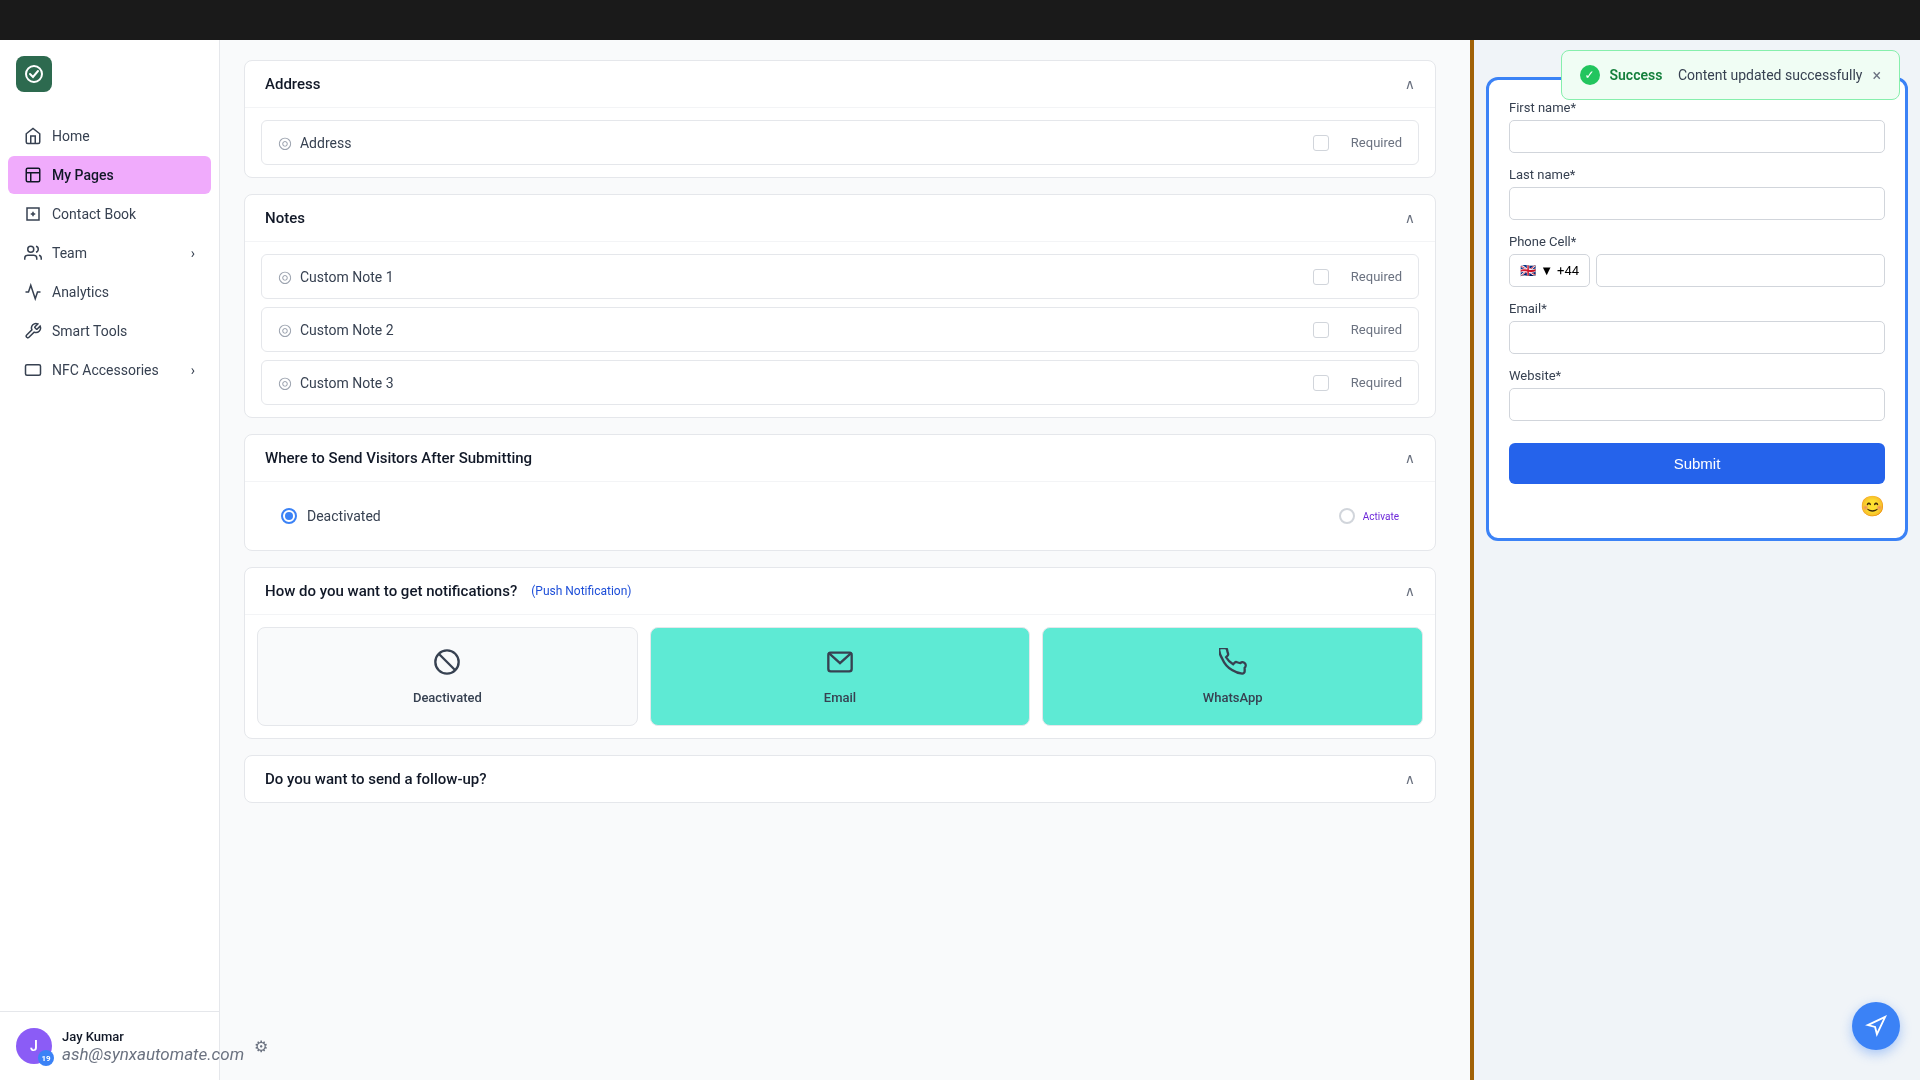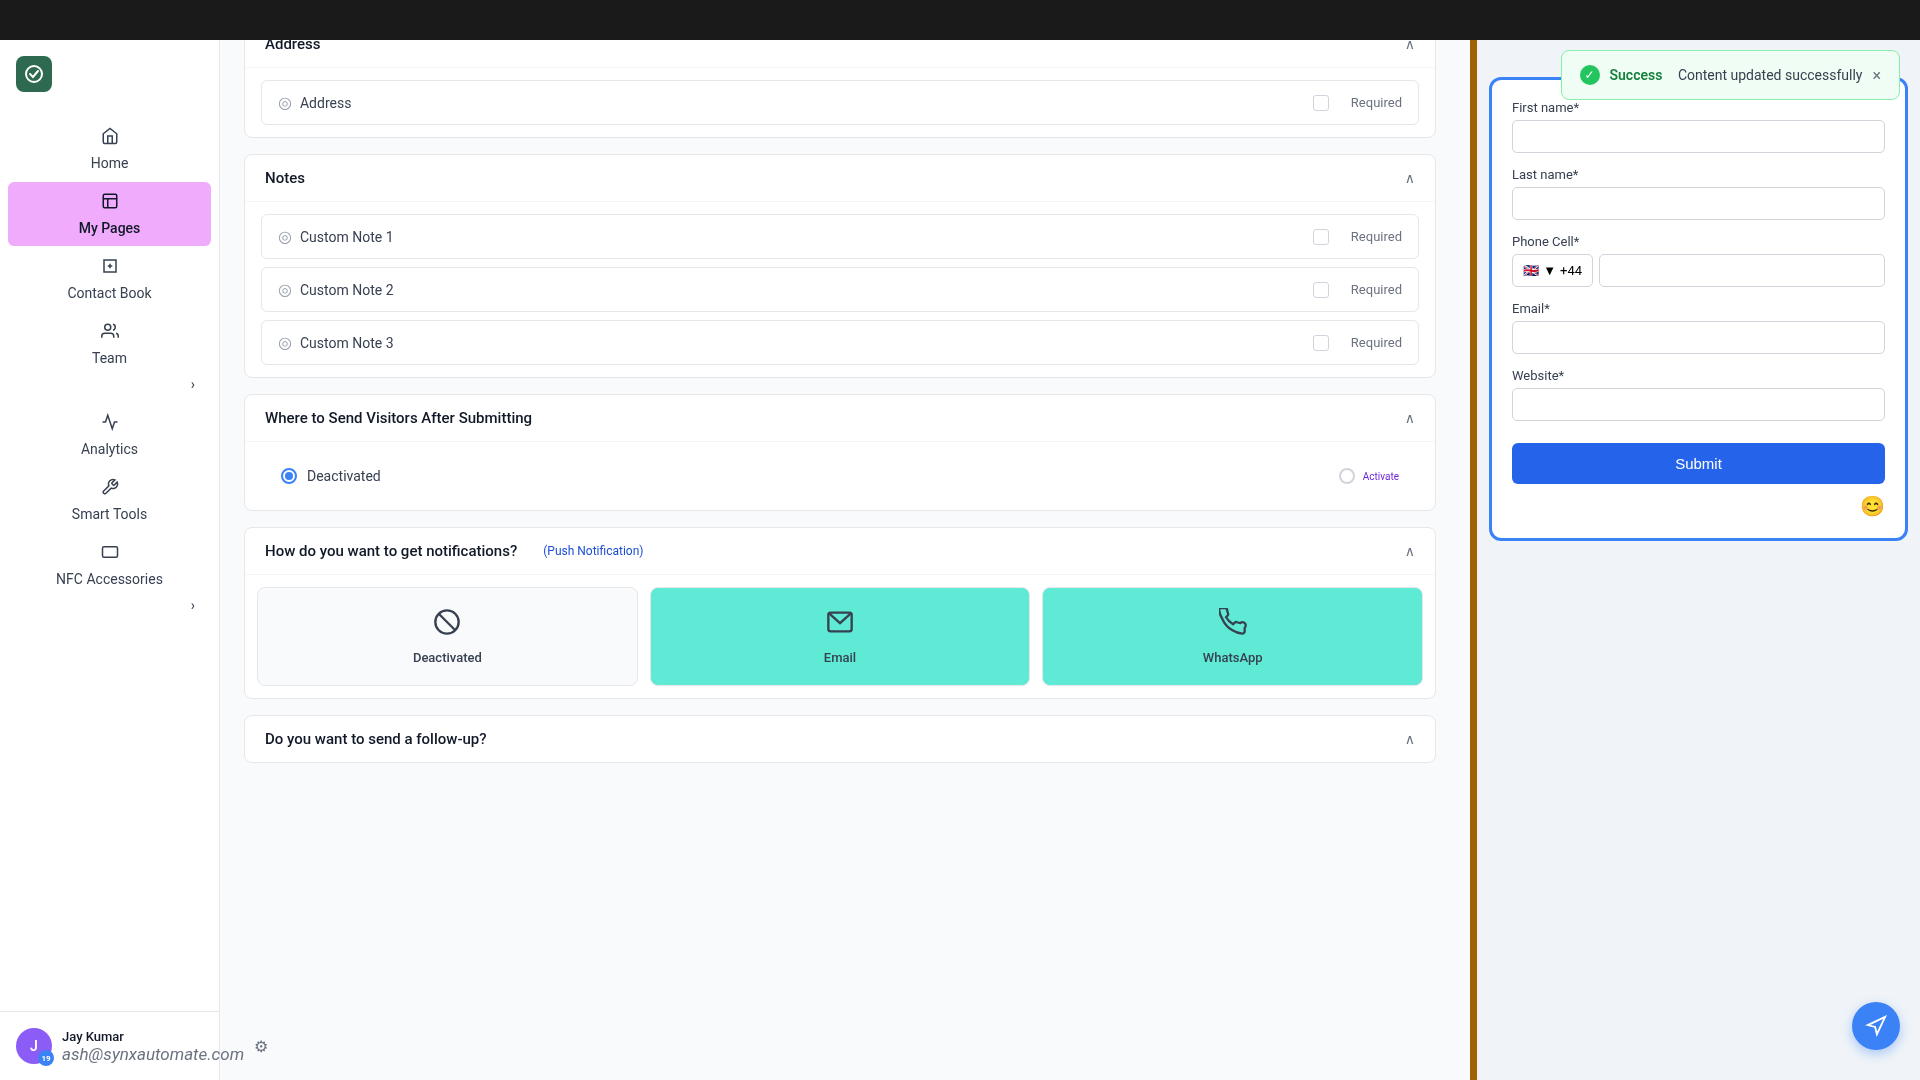--- a/index.html
+++ b/index.html
@@ -6,33 +6,33 @@
     body { font-family: -apple-system, BlinkMacSystemFont, 'Segoe UI', Roboto, sans-serif; background: #f5f5f5; display: flex; height: 1080px; overflow: hidden; }
 
     
     .top-bar { position: fixed; top: 0; left: 0; right: 0; height: 40px; background: #1a1a1a; z-index: 100; }
 
     
     .sidebar { width: 220px; background: #fff; height: 100%; padding-top: 40px; border-right: 1px solid #e5e7eb; position: fixed; left: 0; top: 0; bottom: 0; z-index: 50; display: flex; flex-direction: column; }
     .sidebar-logo { padding: 16px; display: flex; align-items: center; gap: 10px; }
     .logo-icon { width: 36px; height: 36px; background: #2d6a4f; border-radius: 8px; display: flex; align-items: center; justify-content: center; color: white; font-size: 18px; }
     .sidebar-nav { flex: 1; padding: 8px 0; }
-    .nav-item { display: flex; align-items: center; gap: 10px; padding: 10px 16px; cursor: pointer; color: #374151; font-size: 14px; border-radius: 6px; margin: 1px 8px; flex-direction: column; }
+    .nav-item { display: flex; align-items: center; gap: 10px; padding: 10px 16px; cursor: pointer; color: #374151; font-size: 14px; border-radius: 6px; margin: 1px 8px; }
     .nav-item.active { background: #f0abfc; color: #111827; font-weight: 500; }
     .nav-item svg { width: 18px; height: 18px; flex-shrink: 0; }
     .nav-item .chevron { margin-left: auto; }
     .sidebar-footer { padding: 16px; border-top: 1px solid #e5e7eb; }
     .user-info { display: flex; align-items: center; gap: 10px; }
     .user-text { flex: 1; }
     .user-name { font-size: 13px; font-weight: 500; color: #111827; }
     .user-email { font-size: 17px; color: #6b7280; font-style: italic; }
     .user-settings { color: #6b7280; cursor: pointer; }
 
     
-    .main { margin-left: 220px; flex: 1; overflow-y: auto; background: #f9fafb; height: 100%; padding-right: 460px; }
+    .main { margin-left: 220px; padding-top: 40px; flex: 1; overflow-y: auto; background: #f9fafb; height: 100%; padding-right: 460px; }
     .content-area { padding: 20px 24px; }
 
     
     .section { background: #fff; border-radius: 8px; border: 1px solid #e5e7eb; margin-bottom: 16px; }
     .section-header { display: flex; align-items: center; justify-content: space-between; padding: 14px 20px; cursor: pointer; }
     .section-title { font-size: 15px; font-weight: 500; color: #111827; }
     .section-body { padding: 12px 16px; border-top: 1px solid #f3f4f6; }
 
     
     .field-row { display: flex; align-items: center; justify-content: space-between; padding: 12px 16px; border: 1px solid #e5e7eb; border-radius: 6px; margin-bottom: 8px; background: #fff; }
@@ -58,40 +58,40 @@
     .notif-btn-icon { font-size: 24px; color: #374151; }
     .notif-btn-label { font-size: 13px; color: #374151; font-weight: 500; }
 
     
     .toast { position: fixed; top: 50px; right: 20px; background: #f0fdf4; border: 1px solid #86efac; border-radius: 8px; padding: 14px 18px; display: flex; align-items: center; gap: 10px; z-index: 200; min-width: 300px; }
     .toast-check { width: 20px; height: 20px; background: #22c55e; border-radius: 50%; display: flex; align-items: center; justify-content: center; color: white; font-size: 12px; flex-shrink: 0; }
     .toast-content { flex: 1; font-size: 14px; }
     .toast-close { color: #6b7280; cursor: pointer; font-size: 16px; }
 
     
-    .preview-panel { position: fixed; right: 0; top: 40px; width: 450px; bottom: 0; background: #f0f4f8; border-left: 7px solid #a16207; padding: 12px; overflow-y: auto; z-index: 40; }
+    .preview-panel { position: fixed; right: 0; top: 40px; width: 450px; bottom: 0; background: #f0f4f8; border-left: 4px solid #a16207; padding: 12px; overflow-y: auto; z-index: 40; }
     .preview-label { text-align: center; font-size: 13px; color: #6b7280; margin-bottom: 10px; }
     .preview-frame { border: 3px solid #3b82f6; border-radius: 12px; background: #fff; padding: 20px; }
     .preview-form { }
     .form-field-group { margin-bottom: 14px; }
     .form-field-label { font-size: 13px; color: #374151; margin-bottom: 5px; display: block; }
     .form-input { width: 100%; border: 1px solid #d1d5db; border-radius: 5px; padding: 8px 10px; font-size: 13px; color: #374151; }
     .phone-input-row { display: flex; gap: 6px; }
     .phone-flag { border: 1px solid #d1d5db; border-radius: 5px; padding: 8px 10px; font-size: 13px; display: flex; align-items: center; gap: 4px; background: #fff; cursor: pointer; }
     .phone-number { flex: 1; border: 1px solid #d1d5db; border-radius: 5px; padding: 8px 10px; font-size: 13px; }
     .submit-btn { width: 100%; background: #2563eb; color: white; border: none; border-radius: 6px; padding: 12px; font-size: 15px; font-weight: 500; cursor: pointer; margin-top: 8px; }
     .preview-emoji { text-align: right; margin-top: 10px; font-size: 20px; }
 
     
     .chat-btn { position: fixed; bottom: 30px; right: 20px; width: 48px; height: 48px; background: #3b82f6; border-radius: 50%; display: flex; align-items: center; justify-content: center; cursor: pointer; z-index: 200; color: white; font-size: 20px; box-shadow: 0 4px 12px rgba(59,130,246,0.4); }
 
     .chevron-icon { font-size: 14px; color: #6b7280; }
 
     .push-notif-label { font-size: 12px; color: #1d4ed8; margin-left: 6px; }
-    .section-title-row { display: flex; align-items: center; gap: 20px; }
+    .section-title-row { display: flex; align-items: center; gap: 8px; }
   </style>
 </head>
 <body>
 
 <div class="top-bar"></div>
 
 <div class="sidebar">
   <div class="sidebar-logo">
     <div class="logo-icon">
       <svg width="20" height="20" viewBox="0 0 20 20" fill="none">

